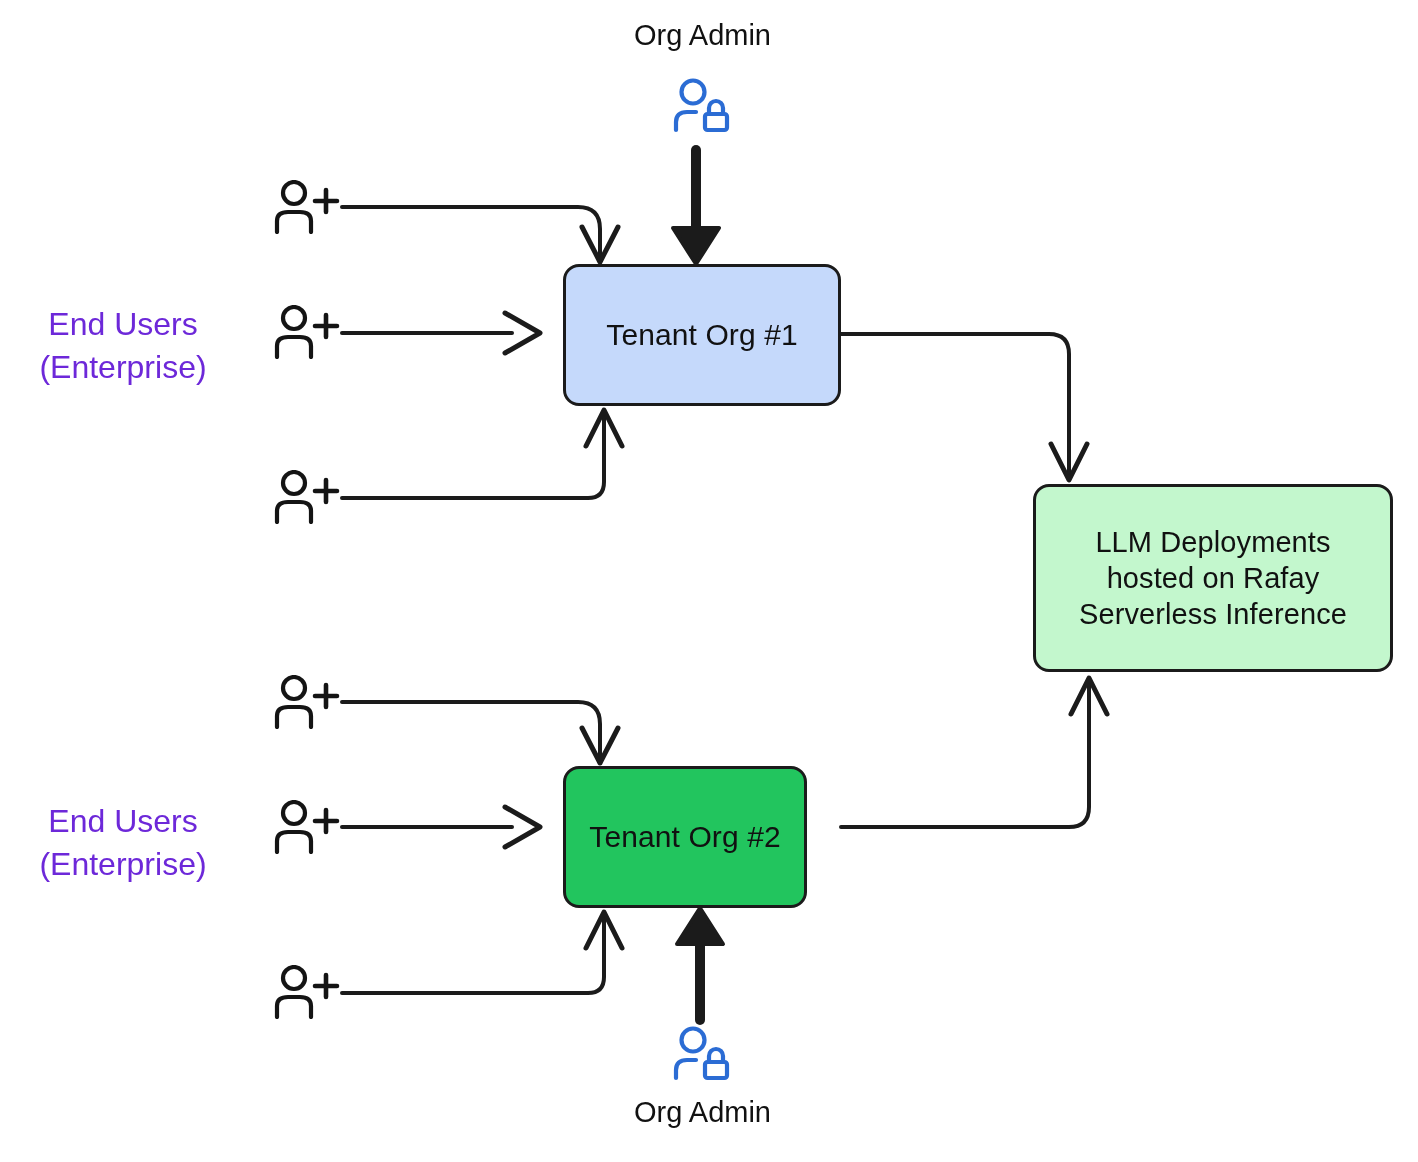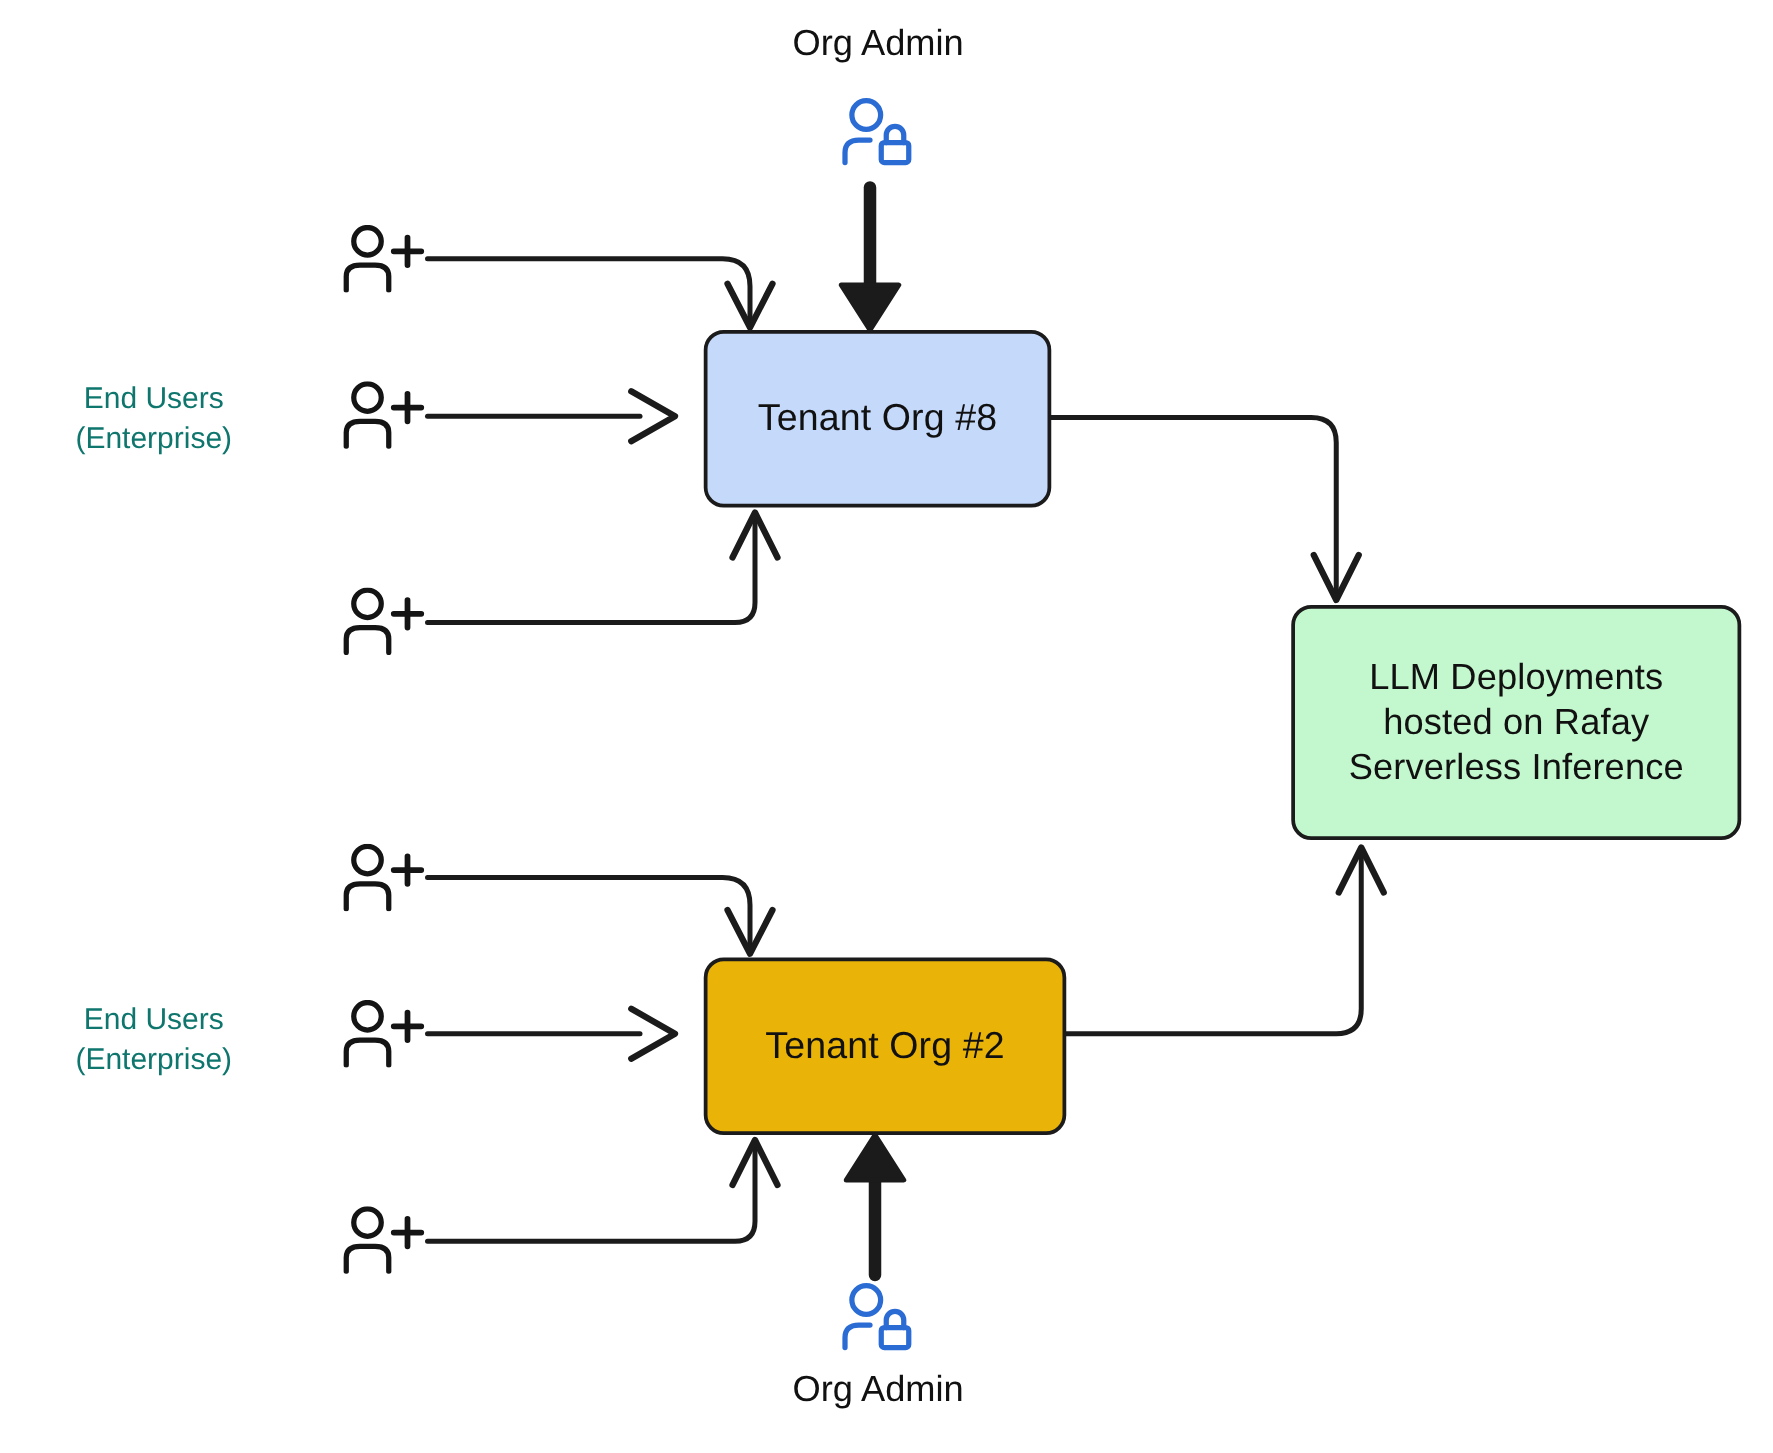--- a/index.html
+++ b/index.html
@@ -47,23 +47,23 @@
   #tenant1 {
     left: 563px;
     top: 264px;
     width: 278px;
     height: 142px;
     background: #c5d9fb;
   }
   #tenant2 {
     left: 563px;
     top: 766px;
-    width: 290px;
+    width: 244px;
     height: 142px;
-    background: #eab308;
+    background: #22c55e;
   }
   #llmbox {
     left: 1033px;
     top: 484px;
     width: 360px;
     height: 188px;
     background: #c3f7cd;
     font-size: 29px;
   }
   .caption {
@@ -79,22 +79,22 @@
     top: 16px;
     width: 285px;
   }
   #cap-admin-bottom {
     left: 560px;
     top: 1093px;
     width: 285px;
   }
   .side-caption {
     position: absolute;
-    color: #0f766e;
-    font-size: 24px;
+    color: #6d28d9;
+    font-size: 32px;
     line-height: 1.35;
     text-align: center;
     white-space: pre-line;
   }
   #cap-users-top {
     left: 8px;
     top: 303px;
     width: 230px;
   }
   #cap-users-bottom {
@@ -175,21 +175,21 @@
       </g>
 
       <g>
         <path d="M 841 827 H 1069 Q 1089 827 1089 807 V 682"></path>
         <path d="M 1071 714 L 1089 678 L 1107 714" stroke-width="5"></path>
       </g>
     </g>
   </svg>
 
   <div class="node" id="tenant1">
-    <span class="node-label">Tenant Org #8</span>
+    <span class="node-label">Tenant Org #1</span>
   </div>
 
   <div class="node" id="tenant2">
     <span class="node-label">Tenant Org #2</span>
   </div>
 
   <div class="node" id="llmbox">
     <span class="node-label">LLM Deployments
 hosted on Rafay
 Serverless Inference</span>

